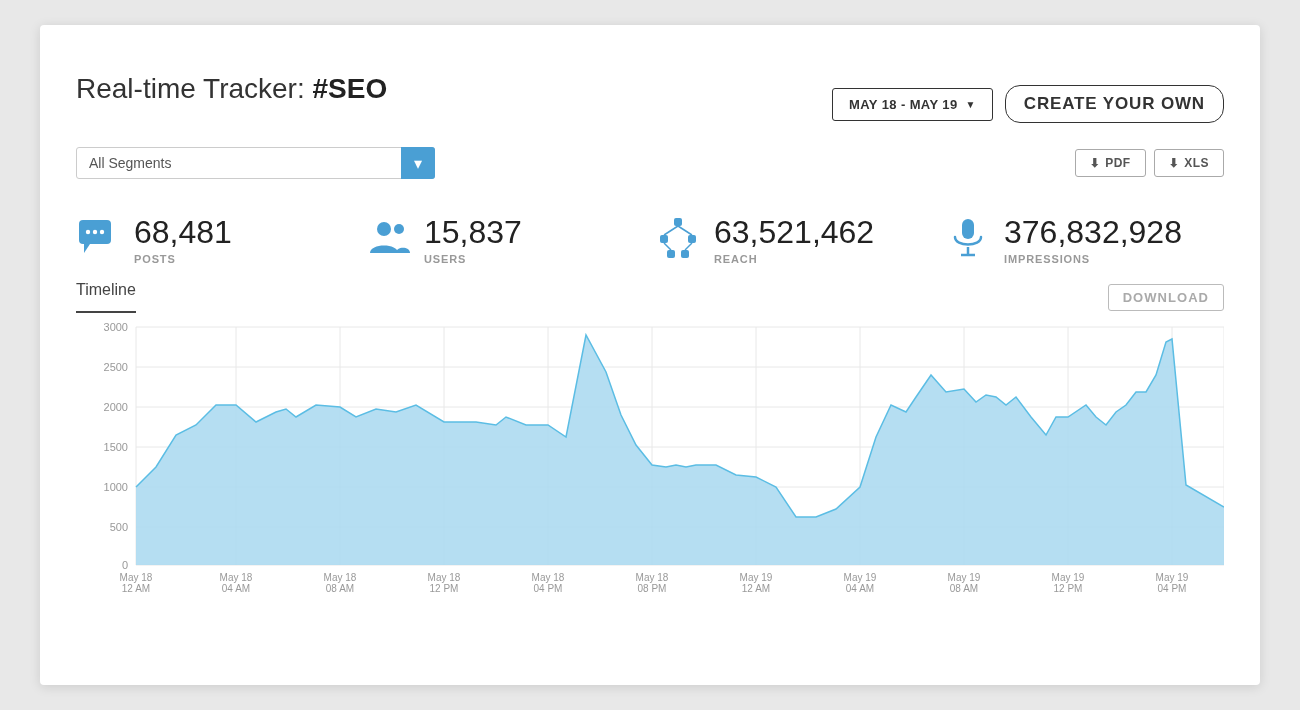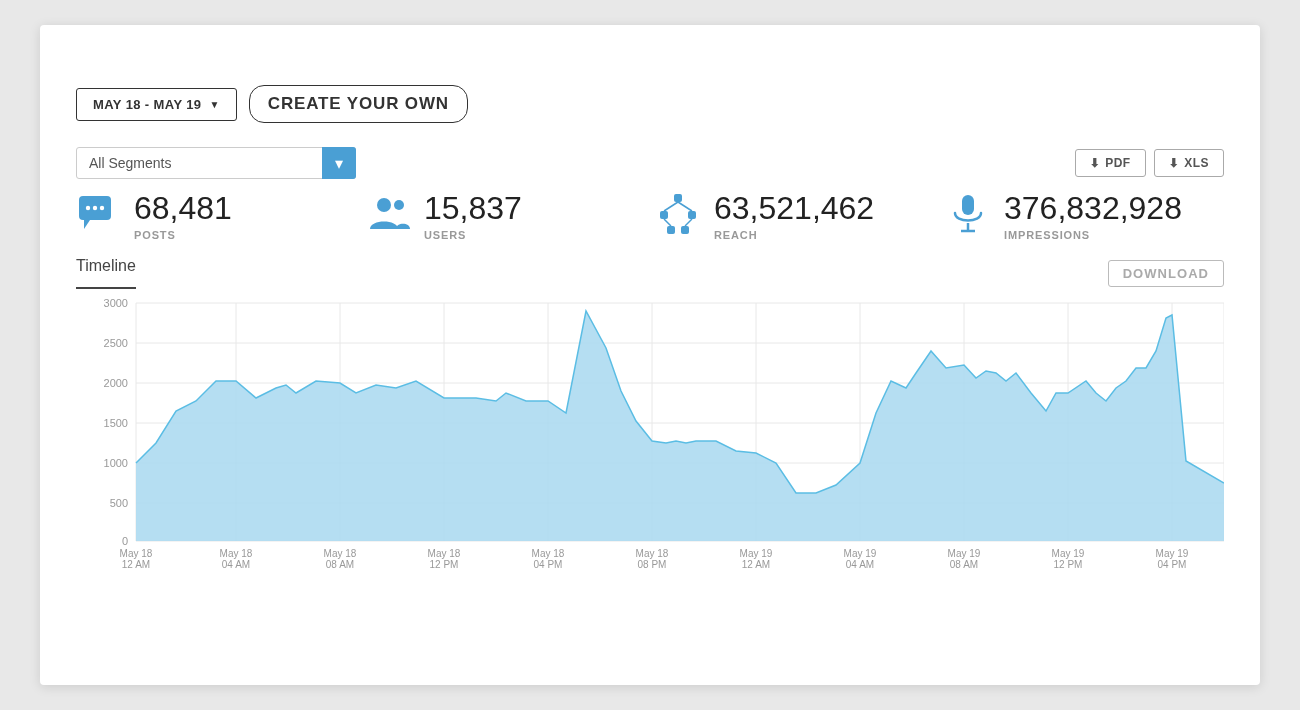--- a/index.html
+++ b/index.html
@@ -70,21 +70,21 @@
       letter-spacing: 0.05em;
     }
     .toolbar {
       display: flex;
       align-items: center;
       justify-content: space-between;
       margin-bottom: 8px;
     }
     .segment-select-wrap {
       position: relative;
-      width: 280px;
+      width: 359px;
     }
     .segment-select {
       width: 100%;
       border: 1px solid #ccc;
       border-radius: 3px;
       padding: 7px 36px 7px 12px;
       font-size: 14px;
       color: #555;
       appearance: none;
       background: #fff;
@@ -123,21 +123,21 @@
       cursor: pointer;
       display: flex;
       align-items: center;
       gap: 5px;
       letter-spacing: 0.04em;
     }
     .metrics-row {
       display: flex;
       align-items: flex-start;
       gap: 12px;
-      margin: 12px 0 8px 0;
+      margin: 36px 0 8px 0;
     }
     .metric {
       display: flex;
       align-items: center;
       gap: 14px;
       flex: 1;
     }
     .metric-icon {
       color: #4a9fd4;
       font-size: 36px;
@@ -215,20 +215,23 @@
       stroke: #5bbde4;
       stroke-width: 1.5;
     }
   </style>
 </head>
 <body>
 
 <div class="card">
 
   <div class="header">
+    <h1 class="title">
+      <span>Real-time Tracker: </span><strong>#SEO</strong>
+    </h1>
     <div class="header-right">
       <button class="date-range-btn">
         <span>MAY 18 - MAY 19</span>
         <span class="chevron">▼</span>
       </button>
       <button class="create-btn">CREATE YOUR OWN</button>
     </div>
   </div>
 
   <div class="toolbar">

